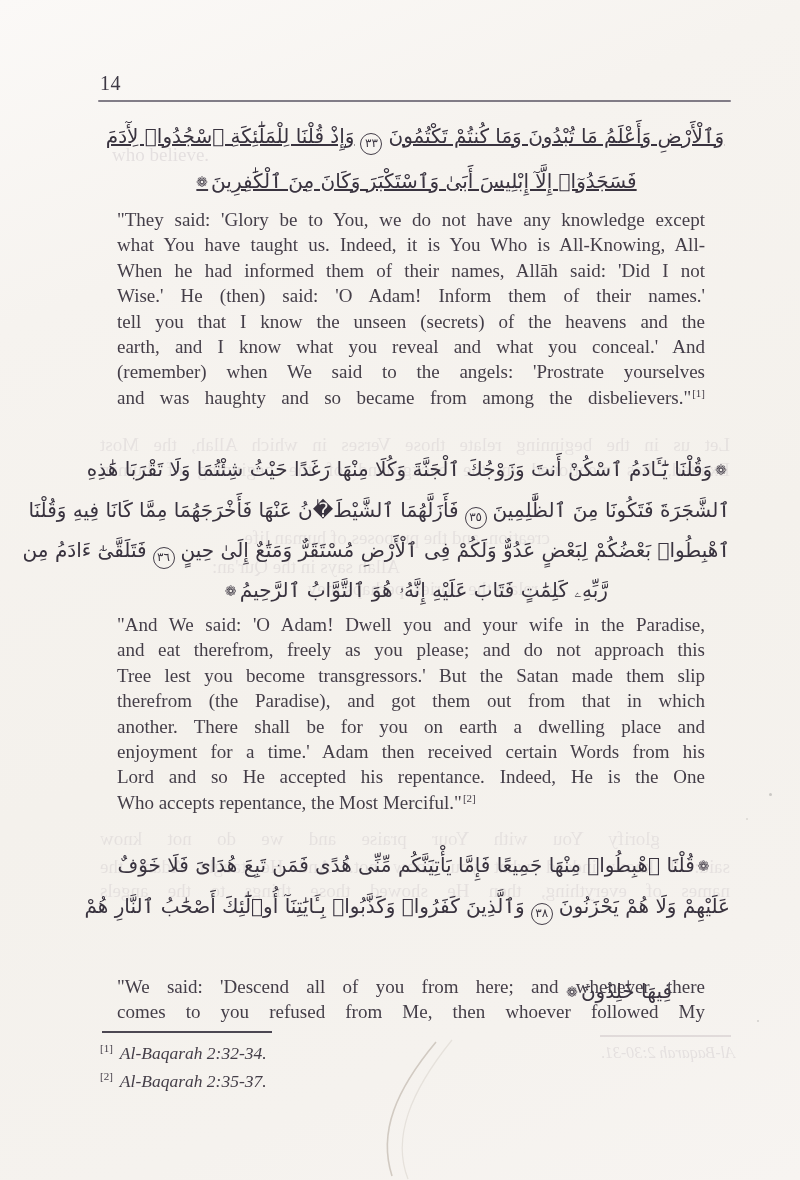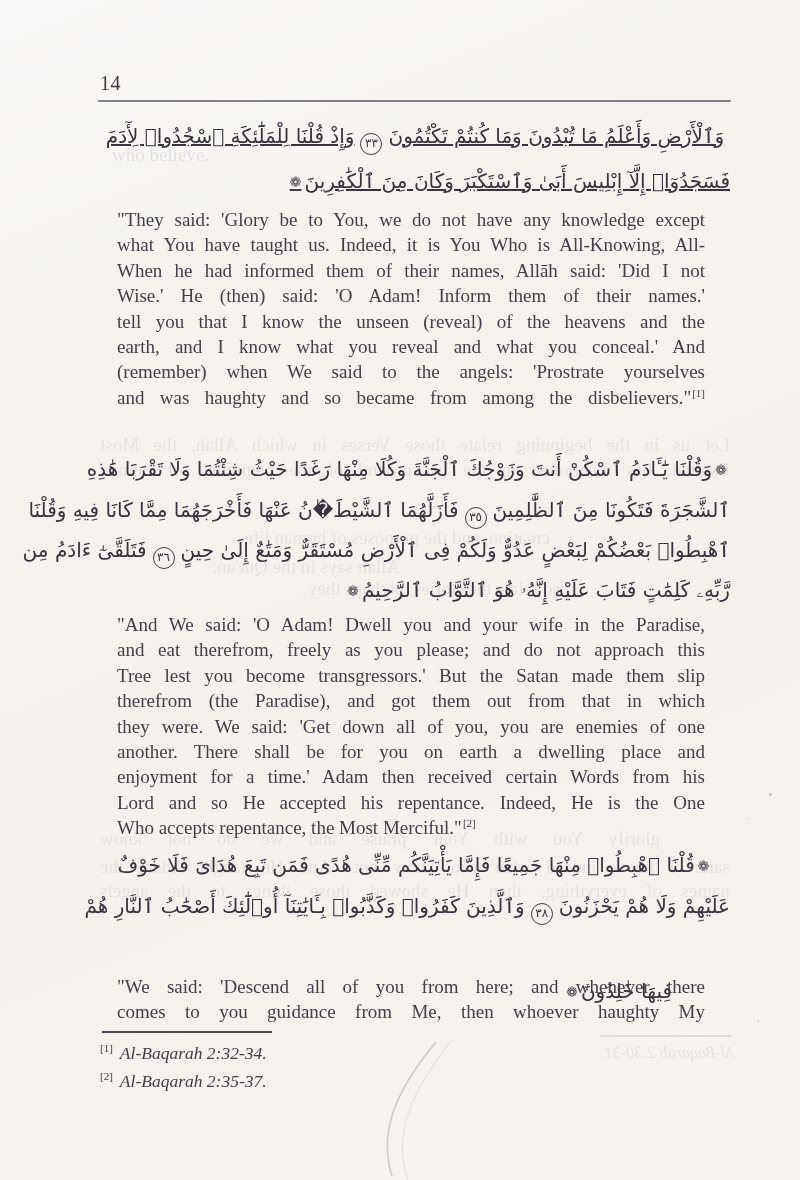--- a/index.html
+++ b/index.html
@@ -13,21 +13,21 @@
   .pagenum{font-size:20px;letter-spacing:.5px;}
   .booktitle{font-size:21px;letter-spacing:.3px;}
   .hrule{position:absolute;top:100px;left:98px;width:633px;height:2px;background:#5a5463;opacity:.75;border-radius:1px;}
   
   .ab{position:absolute;left:100px;width:630px;direction:rtl;font-family:"DejaVu Sans",sans-serif;font-size:20px;color:#39333f;z-index:2;}
   .ab .aline{line-height:40px;white-space:nowrap;}
   .ab1{top:114px;} .ab1 .aline{line-height:45px;text-decoration:underline;}
   .ab2{top:449px;}
   .ab3{top:845px;}
   .ac{text-align:center;}
-  .al{text-align:right;}
+  .al{text-align:center;}
   .ar{text-align:right;padding-right:58px;box-sizing:border-box;margin-top:45px;}
   .ayah{display:inline-block;min-width:20px;height:20px;border:1.3px solid #443e49;border-radius:50%;font-size:12px;line-height:19px;text-align:center;margin:0 6px;vertical-align:-4px;letter-spacing:-1px;}
   .orn{font-size:14px;margin:0 3px;vertical-align:1px;opacity:.95;}
   
   .para{position:absolute;left:117px;width:588px;font-size:19px;line-height:25.4px;color:#443e48;z-index:2;}
   .p1{top:207px;} .p2{top:612px;} .p3{top:974px;}
   .tline{text-align:justify;text-align-last:justify;}
   .tline.last-left{text-align-last:left;}
   sup.fnref{font-size:11px;line-height:0;vertical-align:super;margin-left:1px;}
   
@@ -105,39 +105,38 @@
         <div class="aline ar">فِيهَا خَٰلِدُونَ<span class="orn">❁</span></div>
       </div>
     </div>
 
   <div id="paras">
       <div class="para p1">
         <div class="tline">"They said: 'Glory be to You, we do not have any knowledge except</div>
         <div class="tline">what You have taught us. Indeed, it is You Who is All-Knowing, All-</div>
         <div class="tline">When he had informed them of their names, Allāh said: 'Did I not</div>
         <div class="tline">Wise.' He (then) said: 'O Adam! Inform them of their names.'</div>
-        <div class="tline">tell you that I know the unseen (reveal) of the heavens and the</div>
+        <div class="tline">tell you that I know the unseen (secrets) of the heavens and the</div>
         <div class="tline">earth, and I know what you reveal and what you conceal.' And</div>
         <div class="tline">(remember) when We said to the angels: 'Prostrate yourselves</div>
         <div class="tline">and was haughty and so became from among the disbelievers."<sup class="fnref">[1]</sup></div>
       </div>
       <div class="para p2">
         <div class="tline">"And We said: 'O Adam! Dwell you and your wife in the Paradise,</div>
         <div class="tline">and eat therefrom, freely as you please; and do not approach this</div>
         <div class="tline">Tree lest you become transgressors.' But the Satan made them slip</div>
         <div class="tline">therefrom (the Paradise), and got them out from that in which</div>
-        <div class="tline">they were. We said: 'Get down all of you, you are enemies of one</div>
         <div class="tline">another. There shall be for you on earth a dwelling place and</div>
         <div class="tline">enjoyment for a time.' Adam then received certain Words from his</div>
         <div class="tline">Lord and so He accepted his repentance. Indeed, He is the One</div>
         <div class="tline last-left">Who accepts repentance, the Most Merciful."<sup class="fnref">[2]</sup></div>
       </div>
       <div class="para p3">
         <div class="tline">"We said: 'Descend all of you from here; and whenever there</div>
-        <div class="tline">comes to you guidance from Me, then whoever haughty My</div>
+        <div class="tline">comes to you refused from Me, then whoever followed My</div>
       </div>
     </div>
 
   <div class="fnrule"></div>
   <div class="footnotes" id="footnotes">
       <div class="fn"><sup>[1]</sup><span>Al-Baqarah 2:32-34.</span></div>
       <div class="fn"><sup>[2]</sup><span>Al-Baqarah 2:35-37.</span></div>
     </div>
 
 </div>

